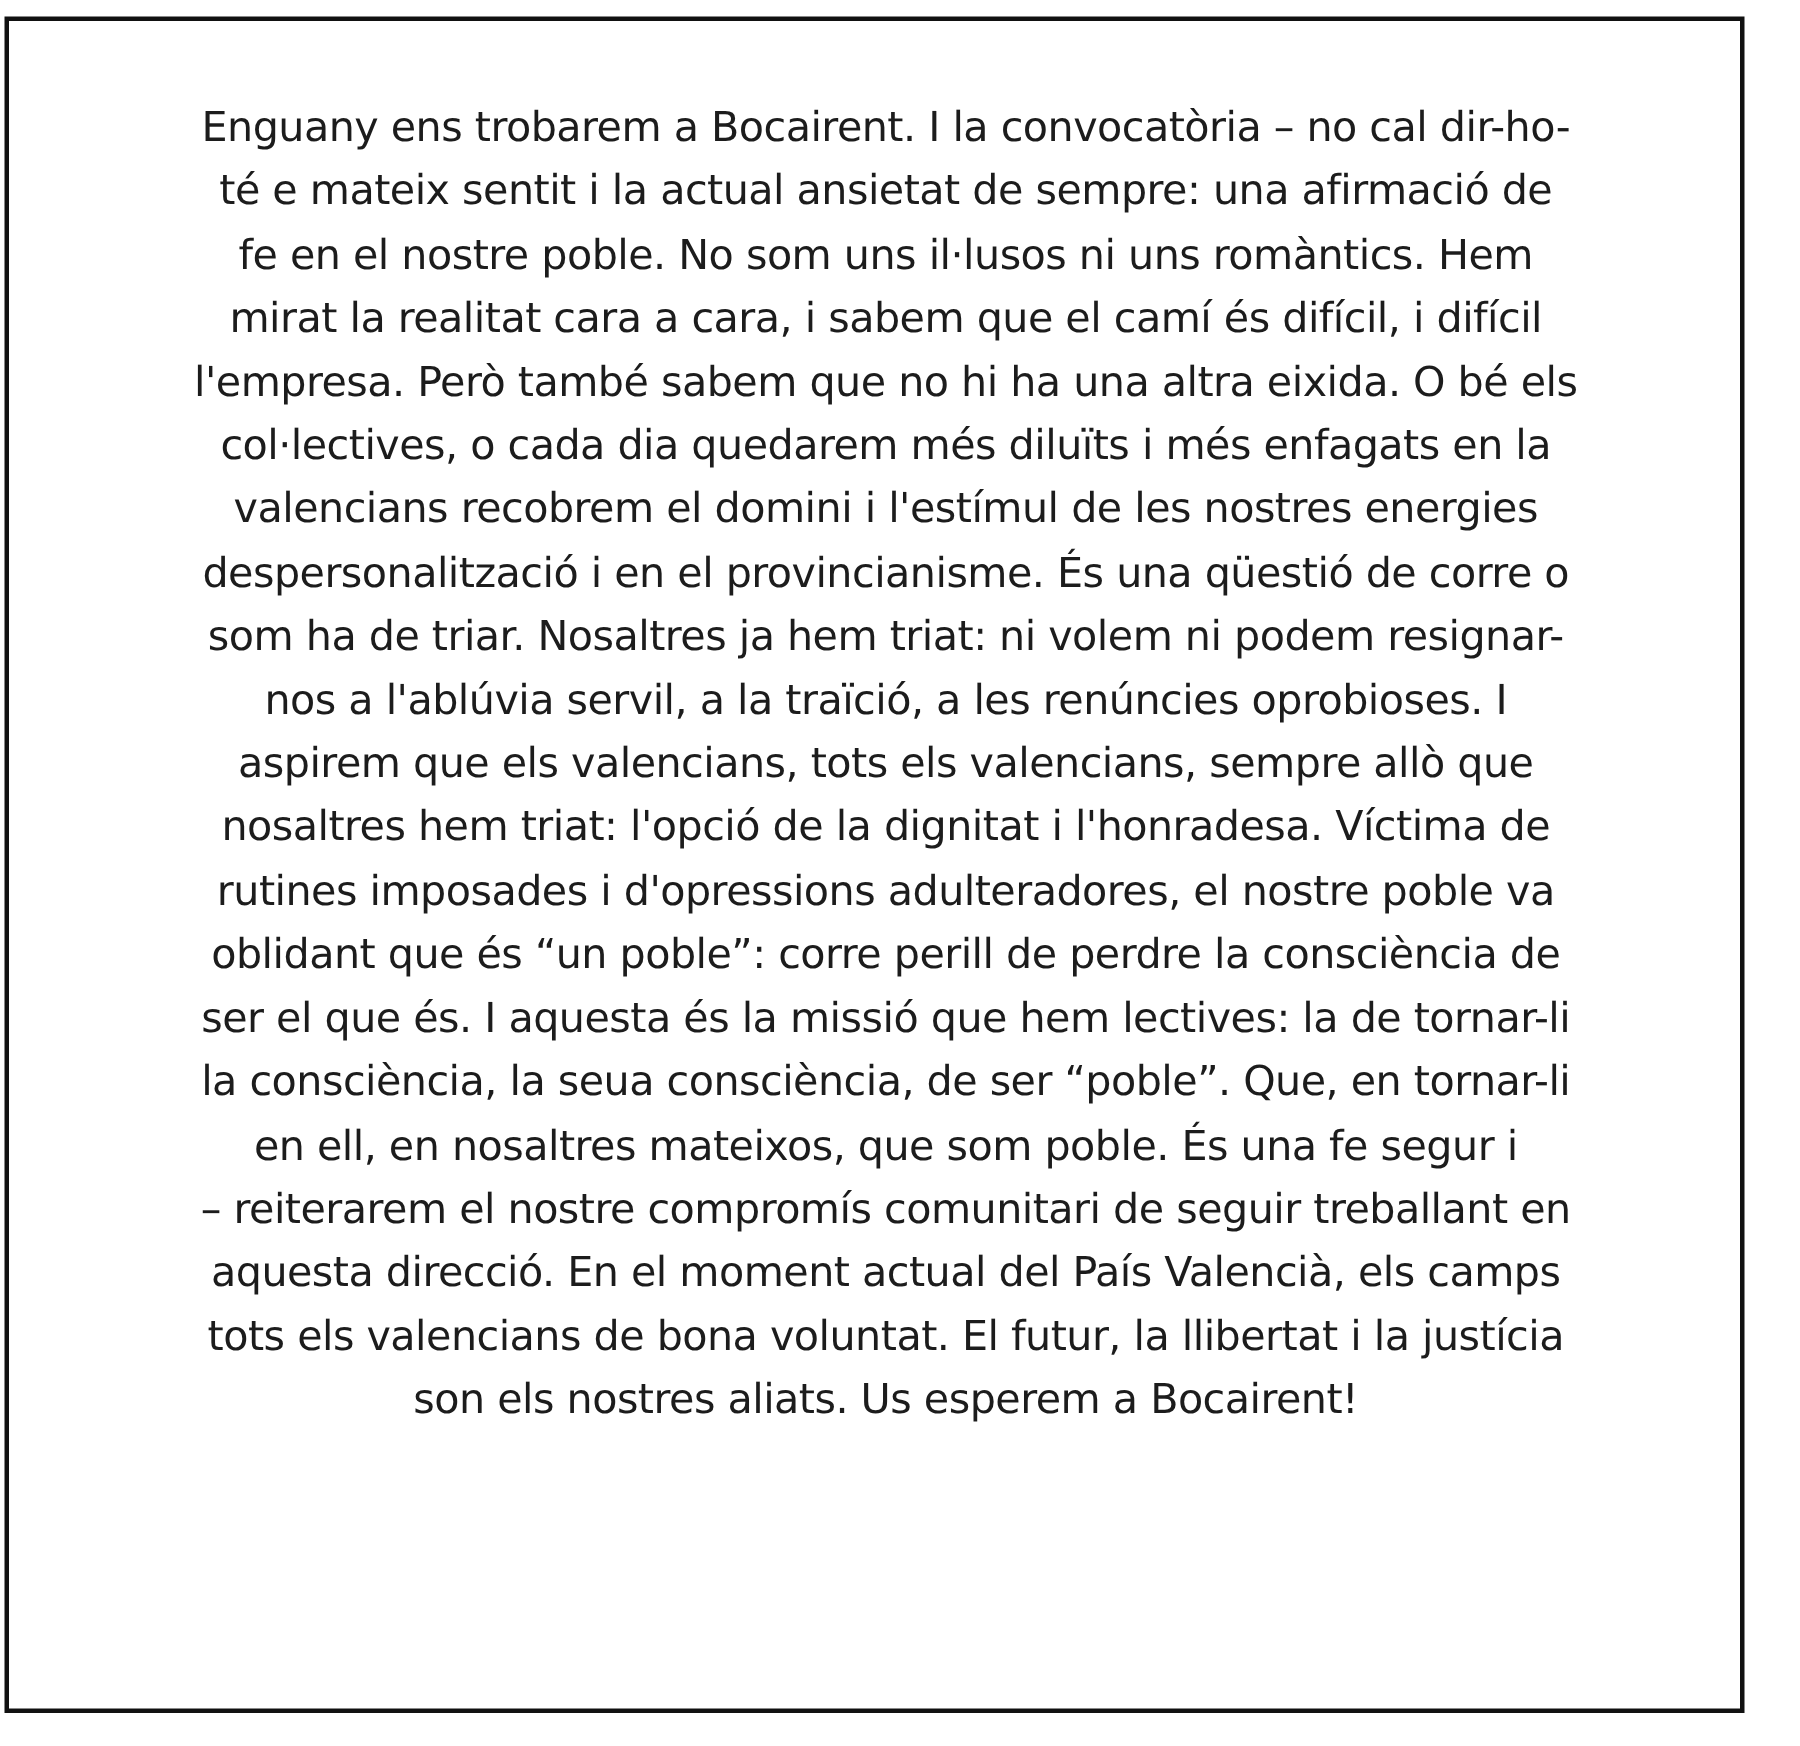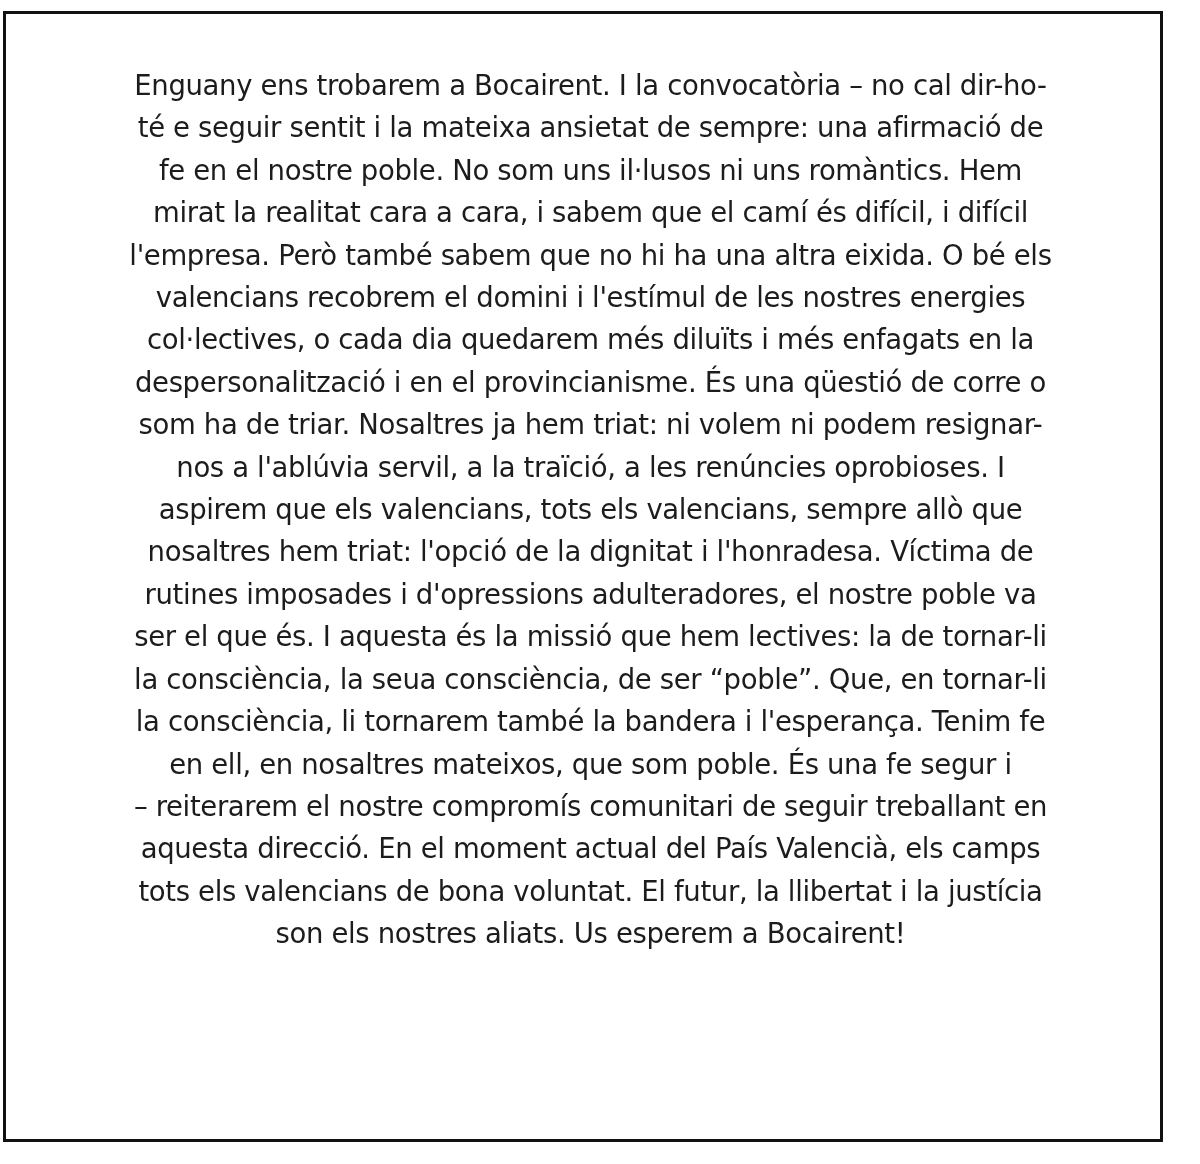--- a/index.html
+++ b/index.html
@@ -42,34 +42,34 @@
     white-space: nowrap;
     padding-left: 15px;
   }
 </style>
 </head>
 <body>
 
 <div class="doc-box">
   <div class="doc-text">
     <span class="doc-line">Enguany ens trobarem a Bocairent. I la convocatòria – no cal dir-ho-</span>
-    <span class="doc-line">té e seguir sentit i la mateixa ansietat de sempre: una afirmació de</span>
+    <span class="doc-line">té e mateix sentit i la actual ansietat de sempre: una afirmació de</span>
     <span class="doc-line">fe en el nostre poble. No som uns il·lusos ni uns romàntics. Hem</span>
     <span class="doc-line">mirat la realitat cara a cara, i sabem que el camí és difícil, i difícil</span>
     <span class="doc-line">l'empresa. Però també sabem que no hi ha una altra eixida. O bé els</span>
+    <span class="doc-line">col·lectives, o cada dia quedarem més diluïts i més enfagats en la</span>
     <span class="doc-line">valencians recobrem el domini i l'estímul de les nostres energies</span>
-    <span class="doc-line">col·lectives, o cada dia quedarem més diluïts i més enfagats en la</span>
     <span class="doc-line">despersonalització i en el provincianisme. És una qüestió de corre o</span>
     <span class="doc-line">som ha de triar. Nosaltres ja hem triat: ni volem ni podem resignar-</span>
     <span class="doc-line">nos a l'ablúvia servil, a la traïció, a les renúncies oprobioses. I</span>
     <span class="doc-line">aspirem que els valencians, tots els valencians, sempre allò que</span>
     <span class="doc-line">nosaltres hem triat: l'opció de la dignitat i l'honradesa. Víctima de</span>
     <span class="doc-line">rutines imposades i d'opressions adulteradores, el nostre poble va</span>
+    <span class="doc-line">oblidant que és “un poble”: corre perill de perdre la consciència de</span>
     <span class="doc-line">ser el que és. I aquesta és la missió que hem lectives: la de tornar-li</span>
     <span class="doc-line">la consciència, la seua consciència, de ser “poble”. Que, en tornar-li</span>
-    <span class="doc-line">la consciència, li tornarem també la bandera i l'esperança. Tenim fe</span>
     <span class="doc-line">en ell, en nosaltres mateixos, que som poble. És una fe segur i</span>
     <span class="doc-line">– reiterarem el nostre compromís comunitari de seguir treballant en</span>
     <span class="doc-line">aquesta direcció. En el moment actual del País Valencià, els camps</span>
     <span class="doc-line">tots els valencians de bona voluntat. El futur, la llibertat i la justícia</span>
     <span class="doc-line">son els nostres aliats. Us esperem a Bocairent!</span>
   </div>
 </div>
 
 </body></html>

